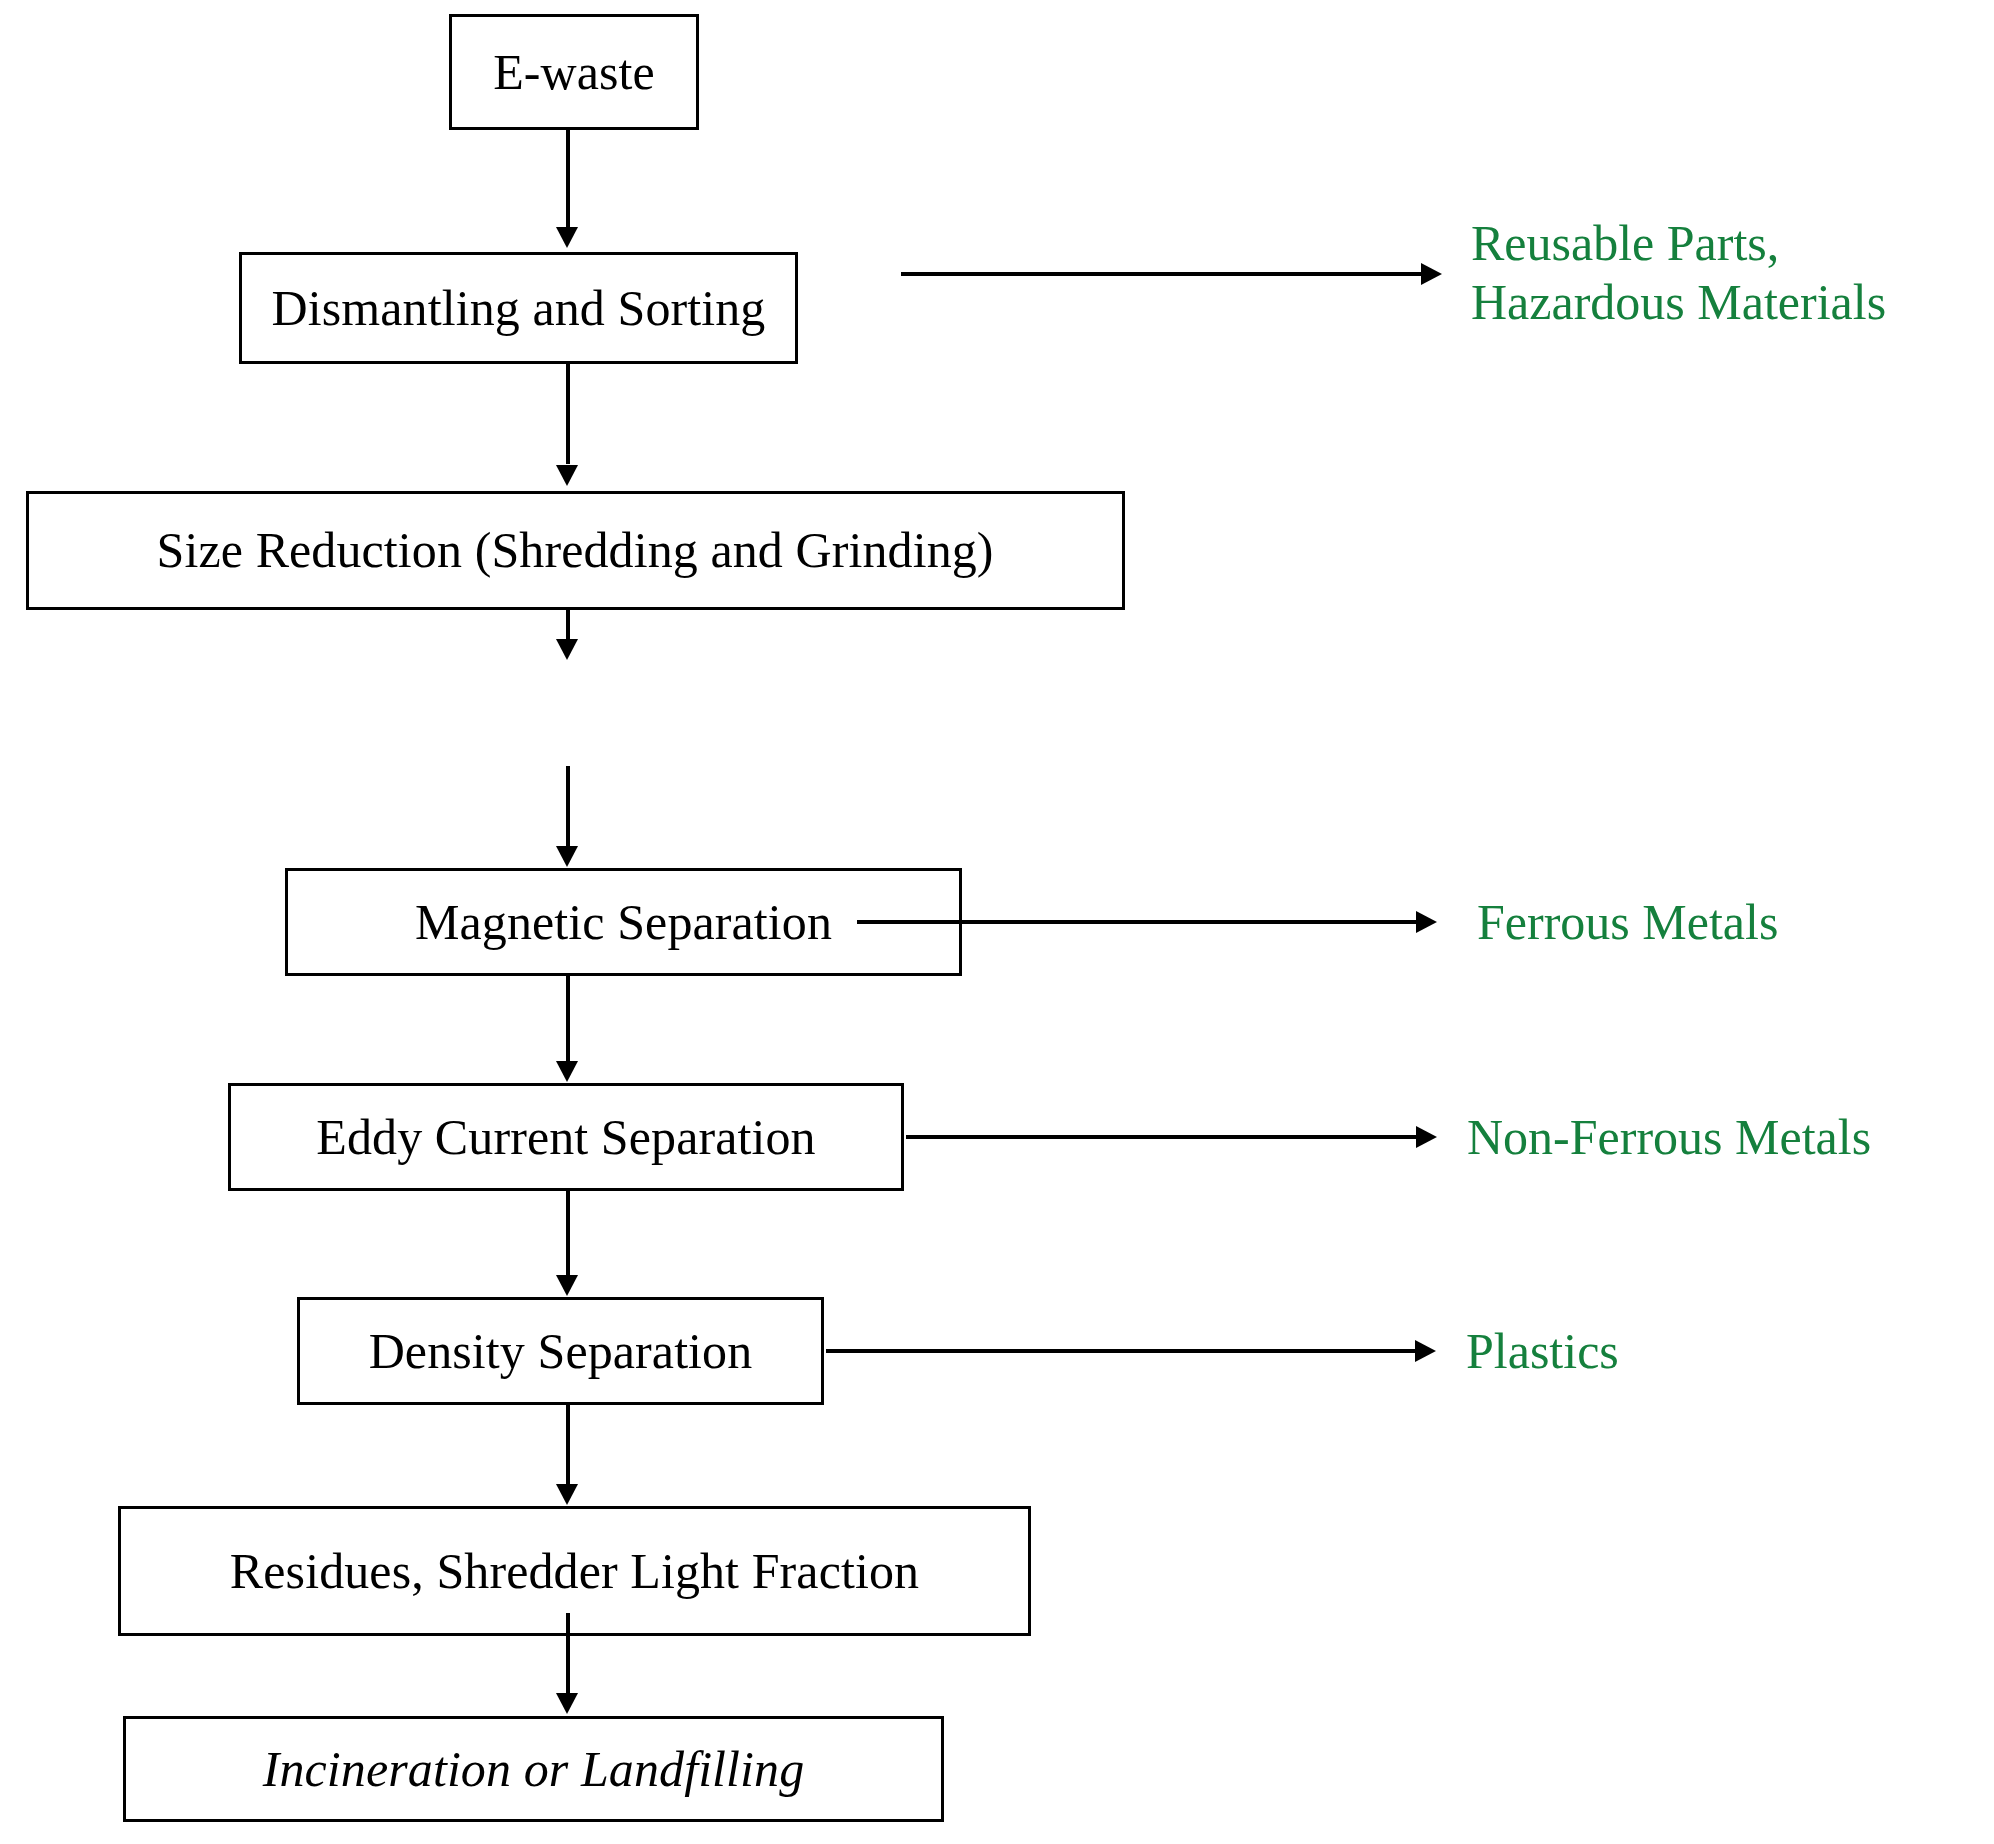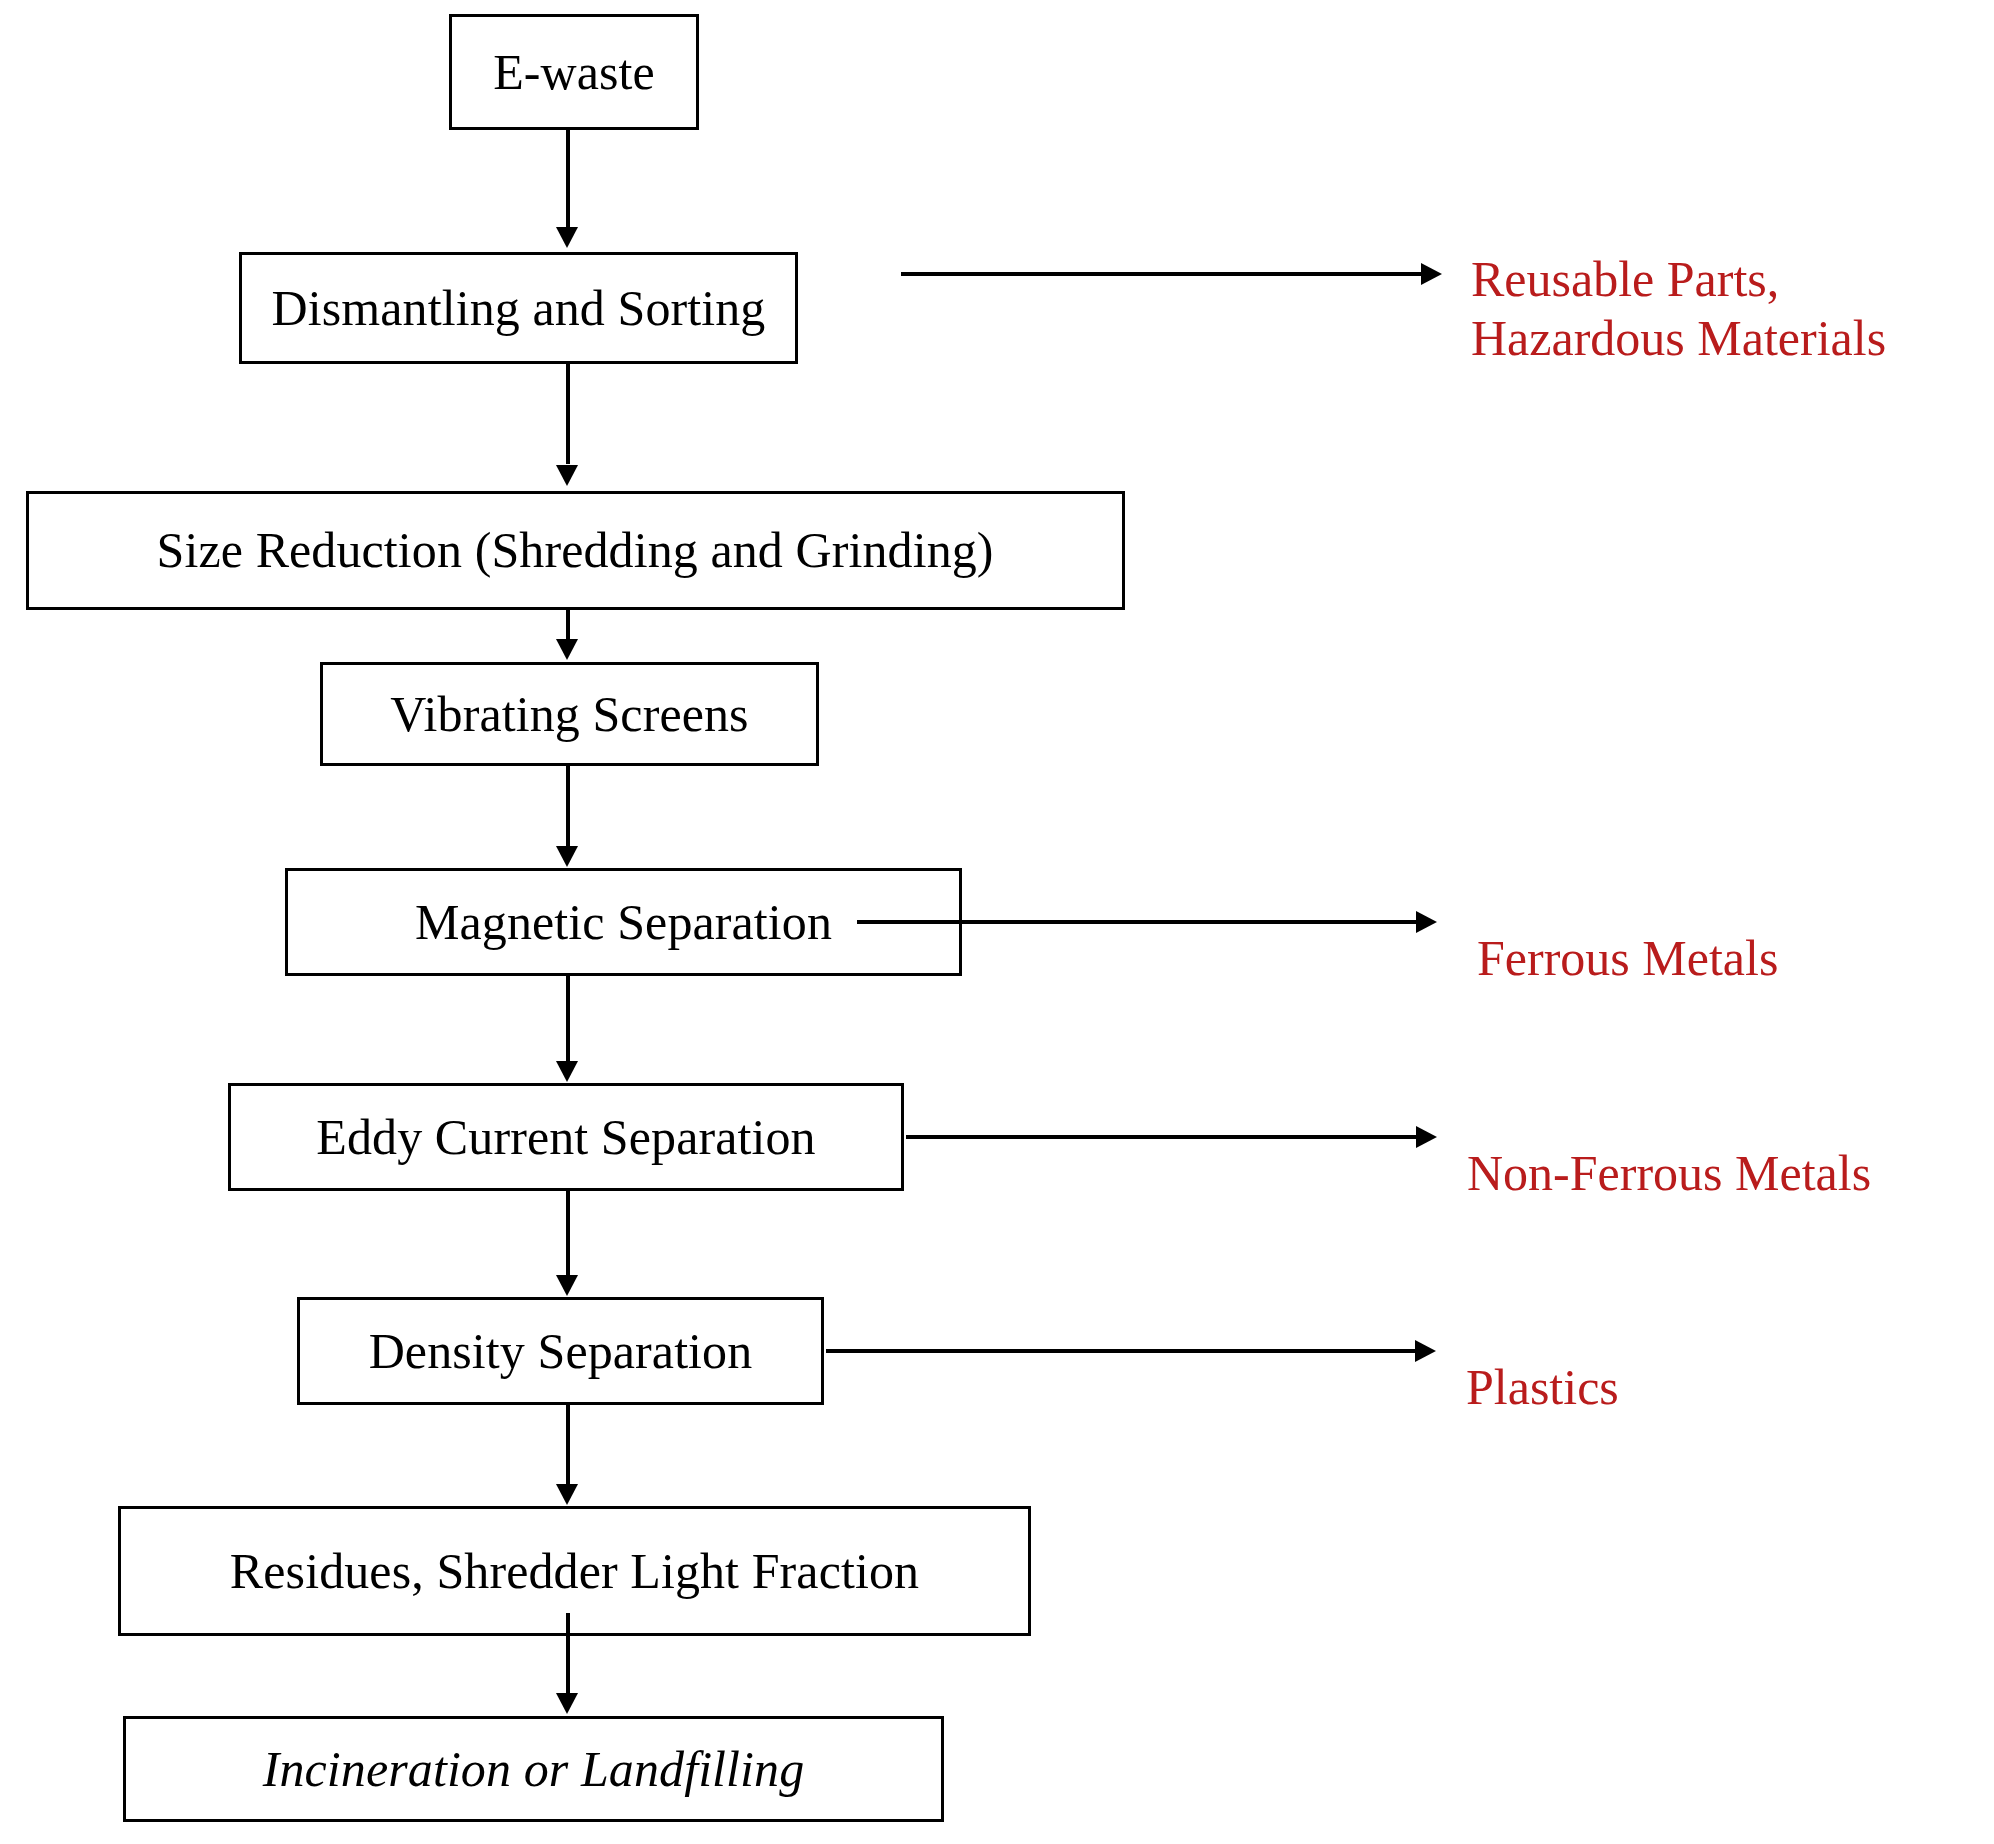--- a/index.html
+++ b/index.html
@@ -63,22 +63,21 @@
     border-top: 11px solid transparent;
     border-bottom: 11px solid transparent;
     border-left: 21px solid #000000;
   }
   
   .side-label {
     position: absolute;
     font-size: 50px;
     line-height: 1.18;
     white-space: nowrap;
-    color: #b91c1c;
-    margin-top: 36px;
+    color: #15803d;
   }
   .side-label .ln { display: block; }
 </style>
 </head>
 <body>
 
 <div id="canvas">
 
   <div class="node" style="left:449px; top:14px; width:250px; height:116px;">
     <span class="node-label">E-waste</span>
@@ -101,23 +100,20 @@
   <div class="vline" style="left:566px; top:364px; height:100px;"></div>
   <div class="vhead" style="left:556px; top:465px;"></div>
 
   <div class="node" style="left:25.6px; top:491px; width:1099px; height:119px;">
     <span class="node-label">Size Reduction (Shredding and Grinding)</span>
   </div>
 
   <div class="vline" style="left:566px; top:610px; height:33px;"></div>
   <div class="vhead" style="left:556px; top:639px;"></div>
 
-  <div class="node" style="left:320px; top:662px; width:499px; height:104px;">
-    <span class="node-label">Vibrating Screens</span>
-  </div>
 
   <div class="vline" style="left:566px; top:766px; height:82px;"></div>
   <div class="vhead" style="left:556px; top:846px;"></div>
 
   <div class="node" style="left:285px; top:868px; width:677px; height:108px;">
     <span class="node-label">Magnetic Separation</span>
   </div>
 
   <div class="hline" style="left:857px; top:920px; width:564px;"></div>
   <div class="hhead" style="left:1416px; top:911px;"></div>

